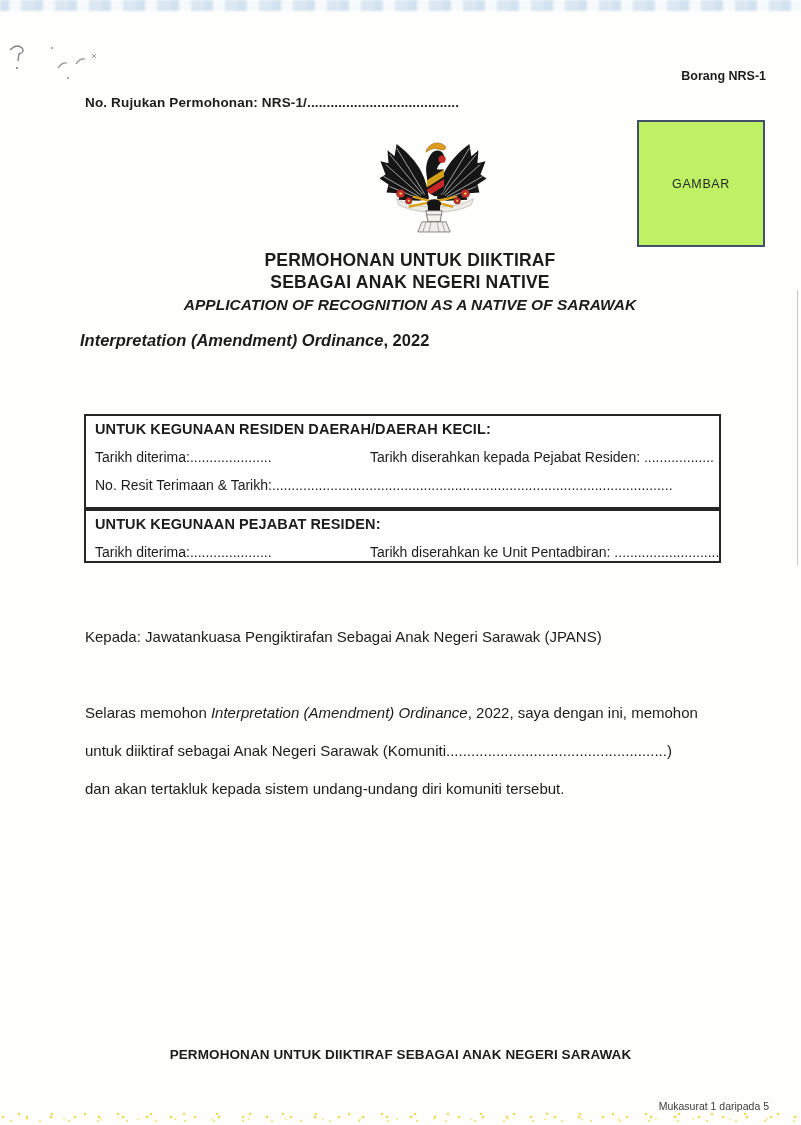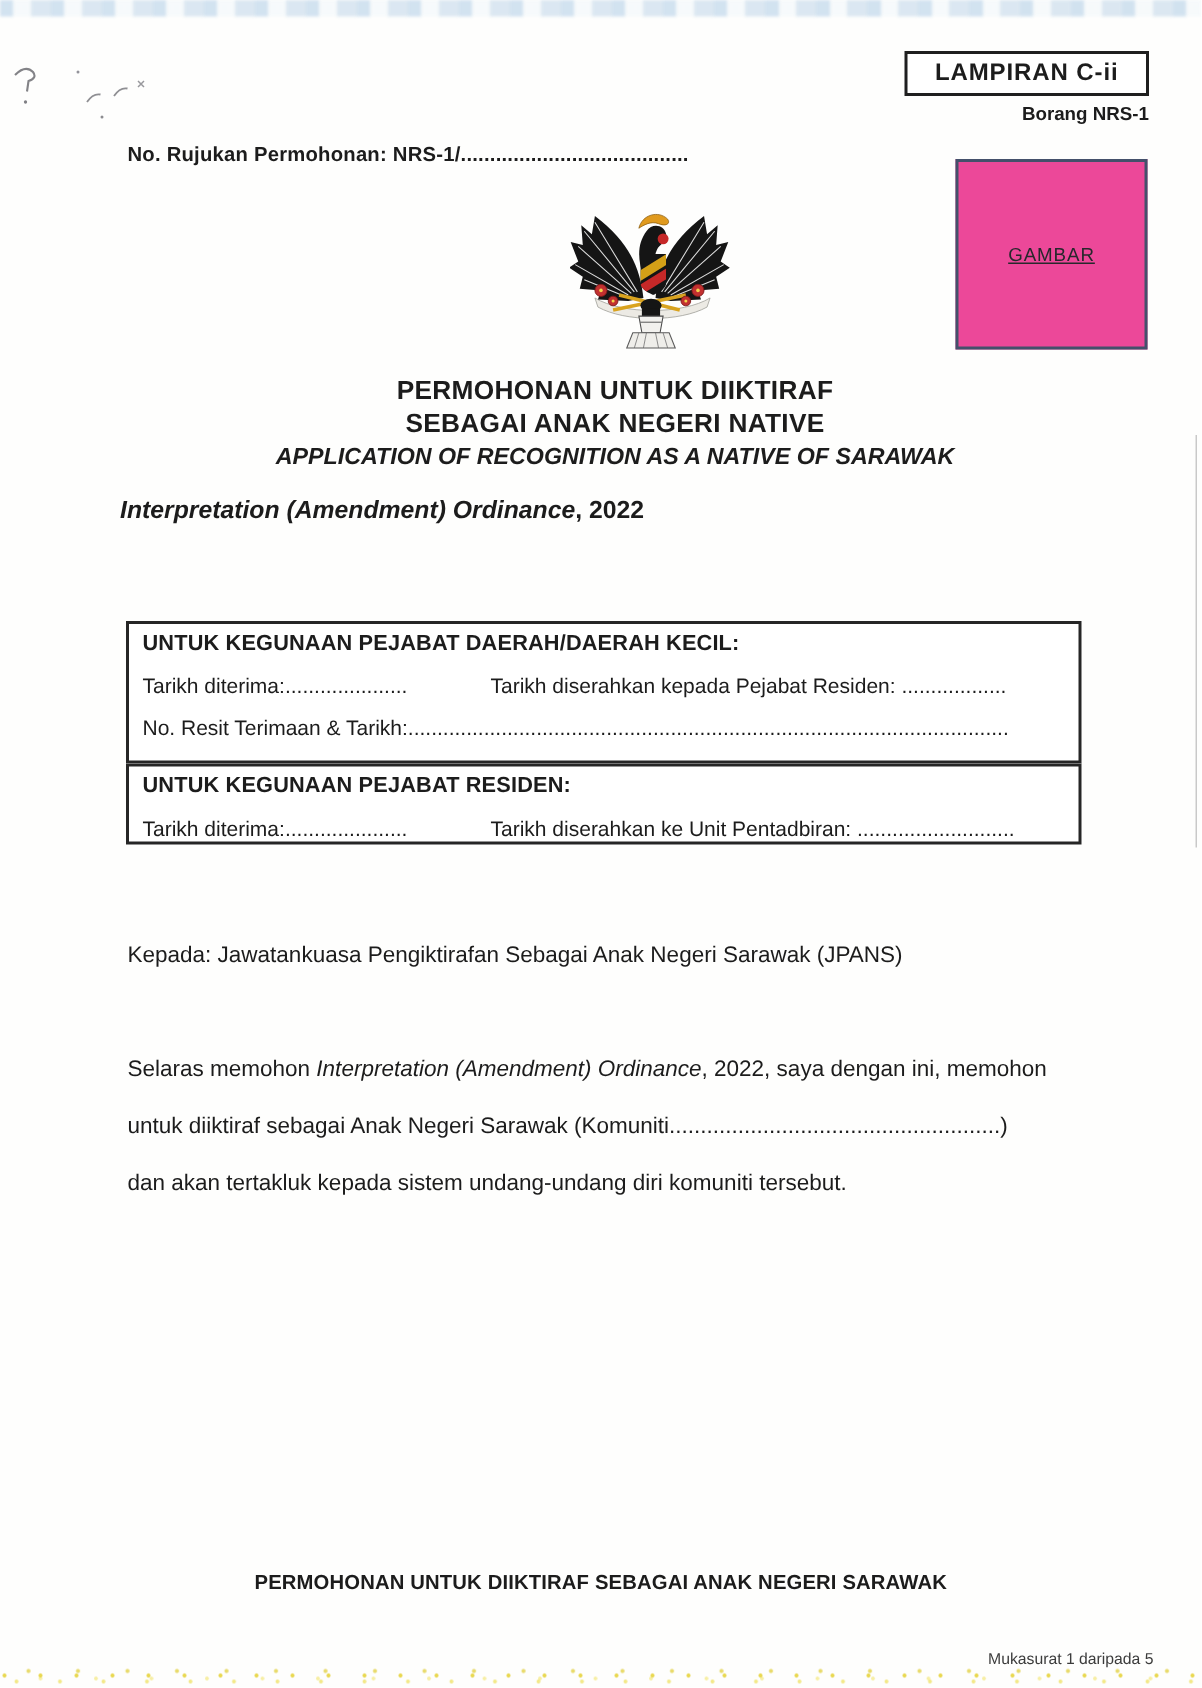--- a/index.html
+++ b/index.html
@@ -42,26 +42,25 @@
   }
   .borang-label {
     position:absolute; right:35px; top:69px;
     font-size:12.5px; font-weight:bold;
   }
   .ref-line {
     position:absolute; left:85px; top:95px;
     font-size:13.5px; font-weight:bold; letter-spacing:.15px; white-space:nowrap;
   }
   .gambar-box {
-    position:absolute; left:637px; top:106px; width:128px; height:127px;
+    position:absolute; left:637px; top:120px; width:128px; height:127px;
     border:2px solid #44506b;
     display:flex; align-items:center; justify-content:center;
     font-size:12.5px; color:#26282c; letter-spacing:.6px;
-    background:#ec4899;
-    text-decoration:underline;
+    background:#bef264;
   }
   .crest { position:absolute; left:380px; top:136px; width:110px; height:98px; }
 
   
   .title-block { position:absolute; left:80px; top:249px; width:660px; text-align:center; }
   .title-l1, .title-l2 { font-size:17.5px; font-weight:bold; line-height:22px; white-space:nowrap; letter-spacing:.2px; }
   .title-l3 { font-size:15.5px; font-weight:bold; font-style:italic; line-height:23px; white-space:nowrap; }
   .ordinance-line {
     position:absolute; left:80px; top:331px; width:660px; 
     font-size:16.5px; font-weight:bold; white-space:nowrap;
@@ -70,21 +69,21 @@
 
   
   .office-box {
     position:absolute; left:84px; width:637px;
     border:2px solid #262626; background:#fff;
     padding:5px 9px 0 9px;
   }
   .office-box.daerah { top:414px; height:95px; }
   .office-box.residen { top:509px; height:54px; }
   .box-header { font-size:14.5px; font-weight:bold; letter-spacing:.1px; white-space:nowrap; }
-  .box-row { display:flex; font-size:14px; margin-top:12px; white-space:nowrap; }
+  .box-row { display:flex; font-size:14px; margin-top:12px; white-space:nowrap;gap:43px; }
   .box-row .left-field { width:232px; flex:none; }
   .box-row .right-field { flex:1; }
   .box-row.single { display:block; }
 
   
   .kepada-line { position:absolute; left:85px; top:628px; font-size:15px; white-space:nowrap; }
   .para-block { position:absolute; left:85px; top:694px; width:645px; font-size:15px; }
   .para-line { line-height:38px; white-space:nowrap; }
   .para-line .it { font-style:italic; }
 
@@ -113,23 +112,20 @@
   <svg class="pen-marks" viewBox="0 0 120 48">
     <path d="M8,12 q7,-7 12,-2 q3,4 -3,6 l-1,7" stroke="#5a5a60" stroke-width="1.4" fill="none"></path>
     <circle cx="15" cy="30" r="1.1" fill="#55555c"></circle>
     <path d="M56,30 q4,-6 9,-5" stroke="#6a6a70" stroke-width="1.2" fill="none"></path>
     <path d="M74,26 q4,-6 9,-5" stroke="#6a6a70" stroke-width="1.2" fill="none"></path>
     <path d="M90,20 l4,-4 m-4,0 l4,4" stroke="#77777d" stroke-width="1" fill="none"></path>
     <circle cx="66" cy="40" r="1" fill="#66666c"></circle>
     <circle cx="50" cy="10" r="1" fill="#70707a"></circle>
   </svg>
 
-  <div class="lampiran-box">
-    <span>LAMPIRAN C-ii</span>
-  </div>
 
   <div class="borang-label">Borang NRS-1</div>
 
   <div class="ref-line">No. Rujukan Permohonan: NRS-1/.......................................</div>
 
   <div class="gambar-box">
     <span>GAMBAR</span>
   </div>
 
   <svg class="crest" viewBox="0 0 108 97">
@@ -189,21 +185,21 @@
     <div class="title-l1">PERMOHONAN UNTUK DIIKTIRAF</div>
     <div class="title-l2">SEBAGAI ANAK NEGERI NATIVE</div>
     <div class="title-l3">APPLICATION OF RECOGNITION AS A NATIVE OF SARAWAK</div>
   </div>
 
   <div class="ordinance-line">
     <span class="it">Interpretation (Amendment) Ordinance</span><span>, 2022</span>
   </div>
 
   <div class="office-box daerah">
-    <div class="box-header">UNTUK KEGUNAAN PEJABAT DAERAH/DAERAH KECIL:</div>
+    <div class="box-header">UNTUK KEGUNAAN RESIDEN DAERAH/DAERAH KECIL:</div>
     <div class="box-row">
       <span class="left-field">Tarikh diterima:.....................</span>
       <span class="right-field">Tarikh diserahkan kepada Pejabat Residen: ..................</span>
     </div>
     <div class="box-row single">
       <span>No. Resit Terimaan &amp; Tarikh:.......................................................................................................</span>
     </div>
   </div>
 
   <div class="office-box residen">

